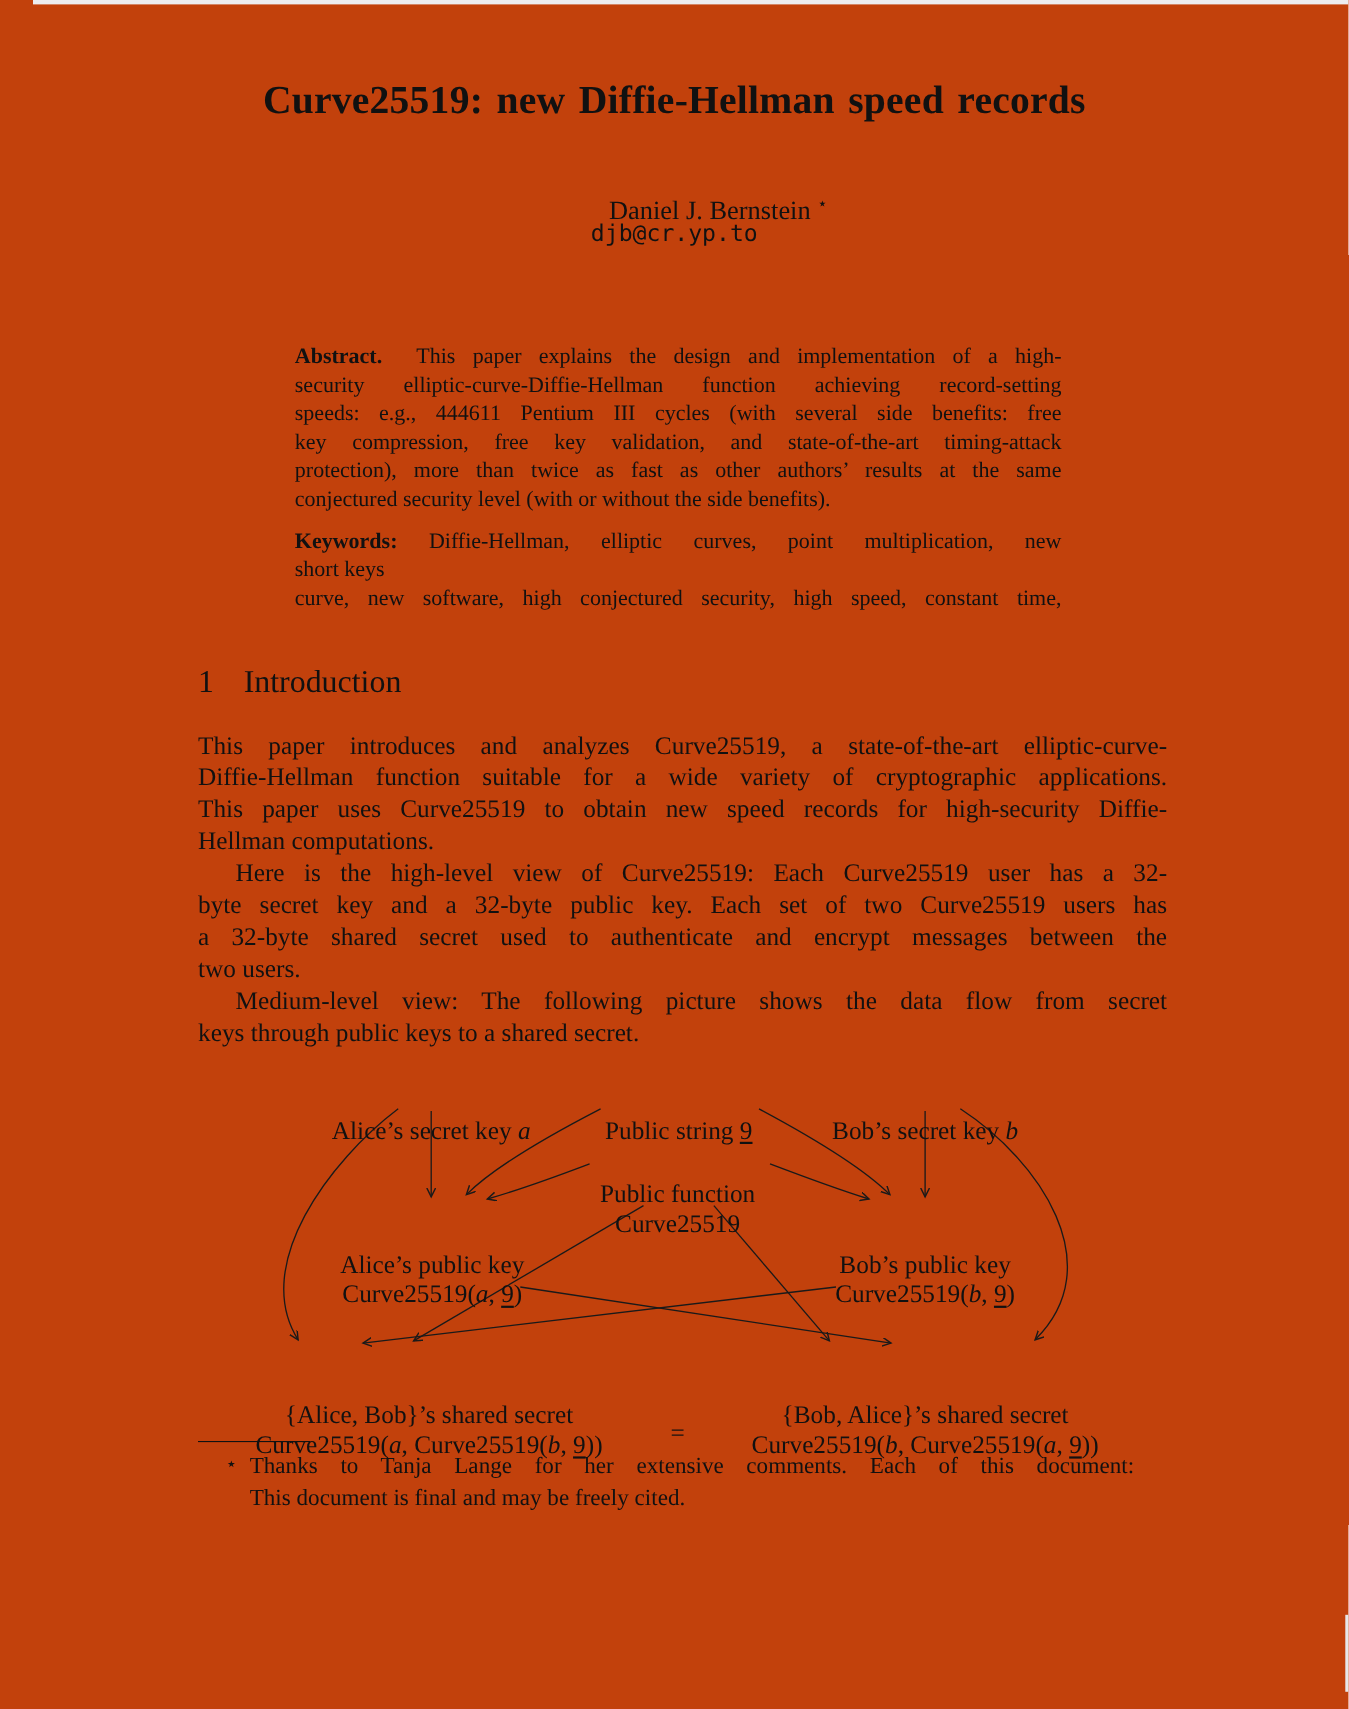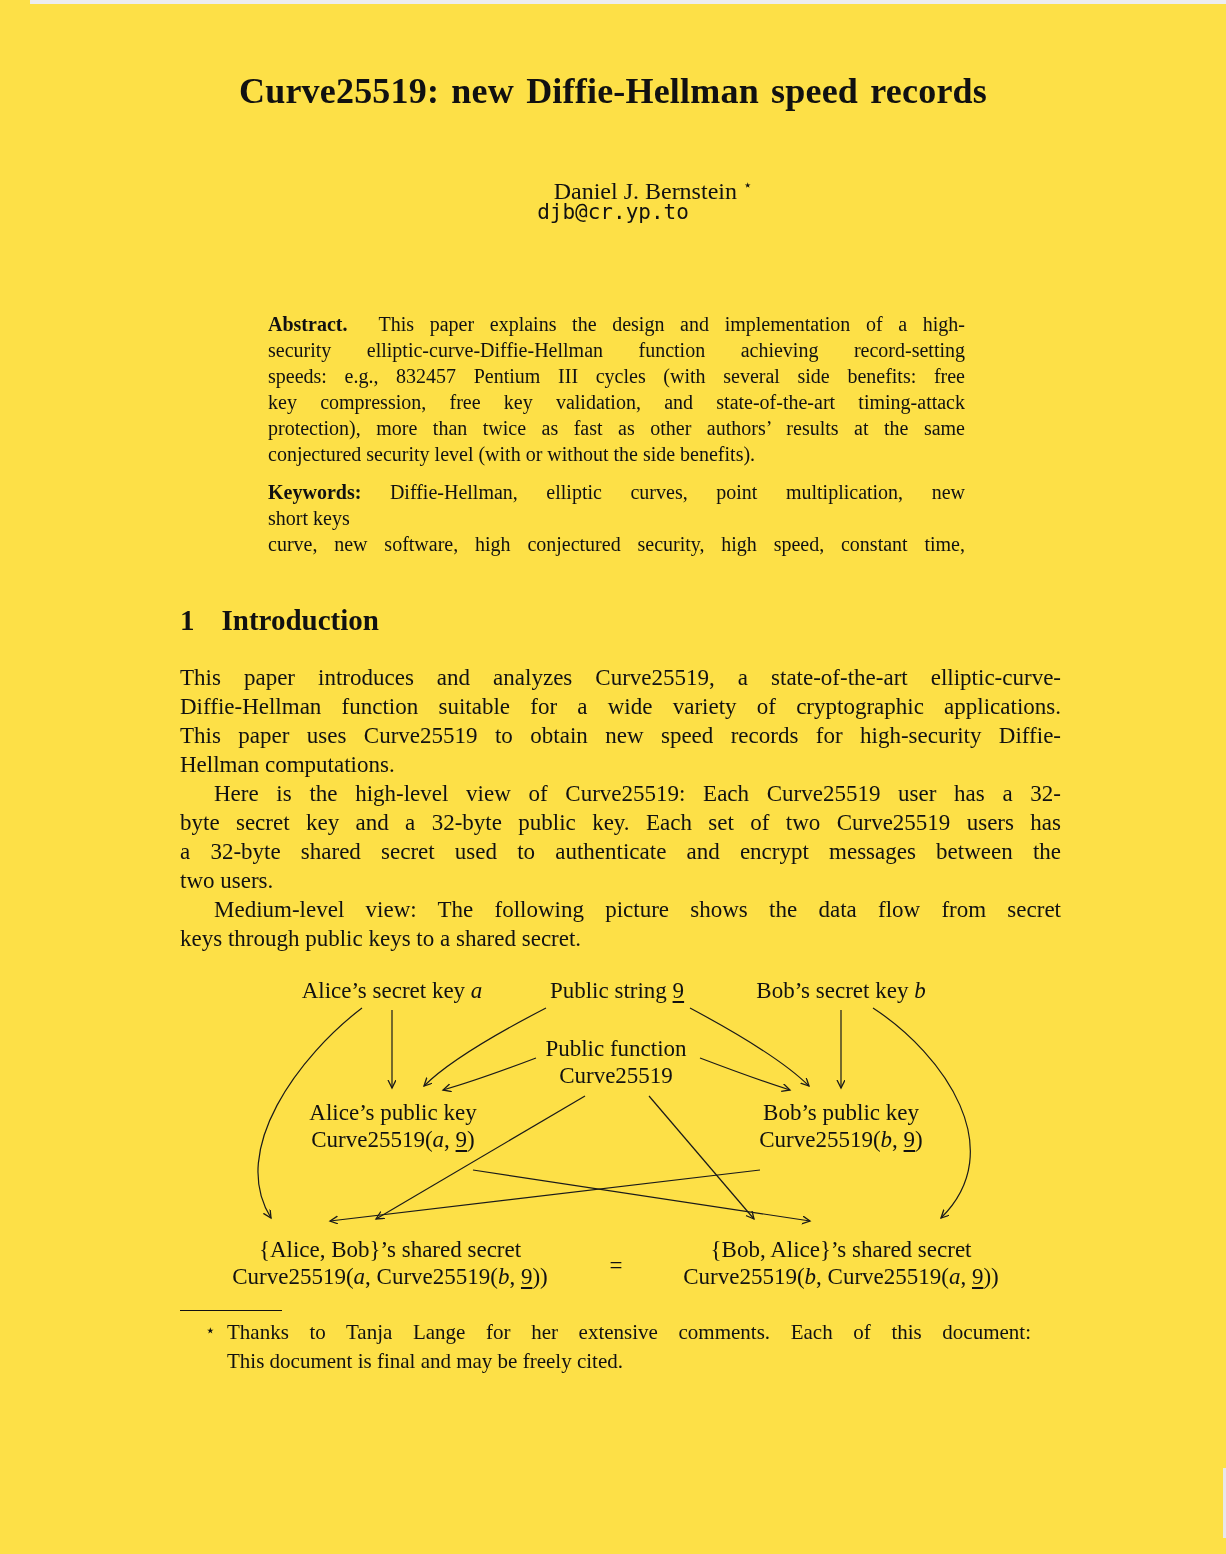--- a/index.html
+++ b/index.html
@@ -1,44 +1,44 @@
 <!DOCTYPE html>
 <html><head>
 <meta charset="utf-8">
 <style>
   html,body{margin:0;padding:0;background:#ffffff;}
   #page{
     position:relative;
     width:1226px;height:1554px;
-    background:#fde047;
+    background:#c2410c;
     font-family:"Liberation Serif","DejaVu Serif",serif;
     color:#111;
     overflow:hidden;
   }
   .abs{position:absolute;}
   .center{width:1226px;text-align:center;}
   .jl{text-align:justify;text-align-last:justify;white-space:normal;}
   .last{text-align-last:left;}
   .indent{text-indent:34px;}
   b{font-weight:bold;font-family:Liberation Serif, serif;}
   .it{font-style:italic;font-family:"Liberation Serif","DejaVu Serif",serif;}
   .u9{text-decoration:underline;text-underline-offset:3px;}
   .mono{font-family:"DejaVu Sans Mono","Liberation Mono",monospace;}
   
   #title{top:70px;font-size:36px;font-weight:bold;word-spacing:3px;letter-spacing:.2px;}
   #author{top:176px;font-size:24px;padding-left:40px;}
   #author sup{font-size:15px;}
   #email{top:200px;font-size:21px;}
   #abstract{left:268px;top:311px;width:697px;font-size:20px;line-height:26px;}
   #keywords{left:268px;top:479px;width:697px;font-size:20px;line-height:26px;}
-  #sec-heading{left:180px;top:604px;font-size:29px;font-weight:bold;}
+  #sec-heading{left:180px;top:604px;font-size:29px;font-weight:normal;}
   #sec-heading .sec-title{margin-left:27px;}
   #bodytext{left:180px;top:663px;width:881px;font-size:23px;line-height:29px;}
   
-  .dlabel{position:absolute;transform:translateX(-50%);text-align:center;font-size:23px;line-height:27px;white-space:nowrap;}
+  .dlabel{position:absolute;transform:translateX(-50%);text-align:center;font-size:23px;line-height:27px;white-space:nowrap;margin-top:37px;}
   #fn-rule{left:180px;top:1310px;width:102px;height:0;border-top:1.6px solid #111;}
   #fn-star{left:205px;top:1320px;font-size:17px;}
   #footnote{left:227px;top:1318px;width:804px;font-size:21px;line-height:29px;}
   
   #top-edge{left:30px;top:0;right:0;width:1196px;height:4px;background:#ededf0;}
   #right-edge{left:1223px;top:1468px;width:3px;height:70px;background:#e7e7ea;}
   svg{position:absolute;left:0;top:0;}
 </style>
 </head>
 <body>
@@ -50,21 +50,21 @@
 
   <div id="title" class="abs center">Curve25519: new Diffie-Hellman speed records</div>
 
   <div id="author" class="abs center"><span>Daniel J. Bernstein</span>&nbsp;<sup>⋆</sup></div>
 
   <div id="email" class="abs center mono">djb@cr.yp.to</div>
 
   <div id="abstract" class="abs">
     <div class="jl"><b>Abstract.</b>&nbsp; <span>This paper explains the design and implementation of a high-</span></div>
     <div class="jl">security elliptic-curve-Diffie-Hellman function achieving record-setting</div>
-    <div class="jl">speeds: e.g., 832457 Pentium III cycles (with several side benefits: free</div>
+    <div class="jl">speeds: e.g., 444611 Pentium III cycles (with several side benefits: free</div>
     <div class="jl">key compression, free key validation, and state-of-the-art timing-attack</div>
     <div class="jl">protection), more than twice as fast as other authors’ results at the same</div>
     <div class="jl last">conjectured security level (with or without the side benefits).</div>
   </div>
 
   <div id="keywords" class="abs">
     <div class="jl"><b>Keywords:</b> <span>Diffie-Hellman, elliptic curves, point multiplication, new</span></div>
     <div class="jl last">short keys</div>
     <div class="jl">curve, new software, high conjectured security, high speed, constant time,</div>
   </div>

